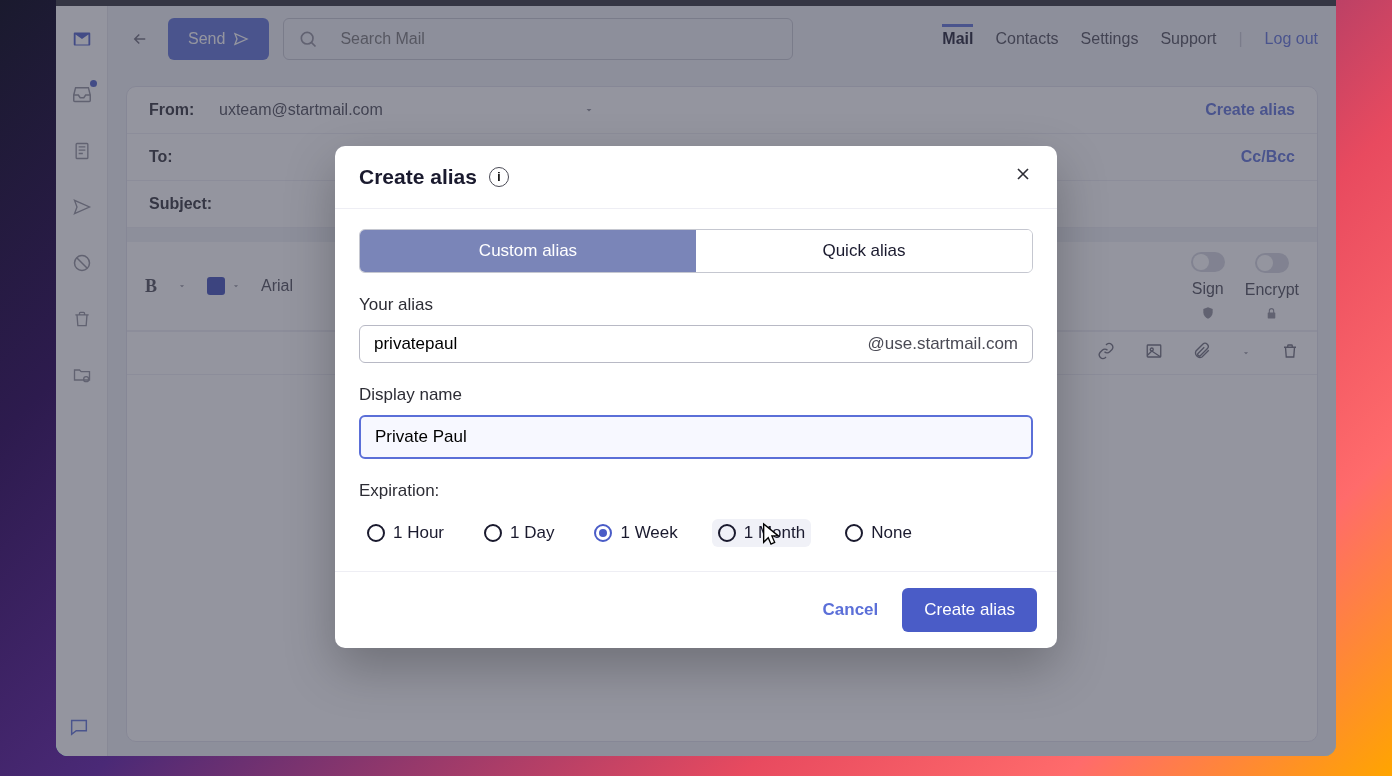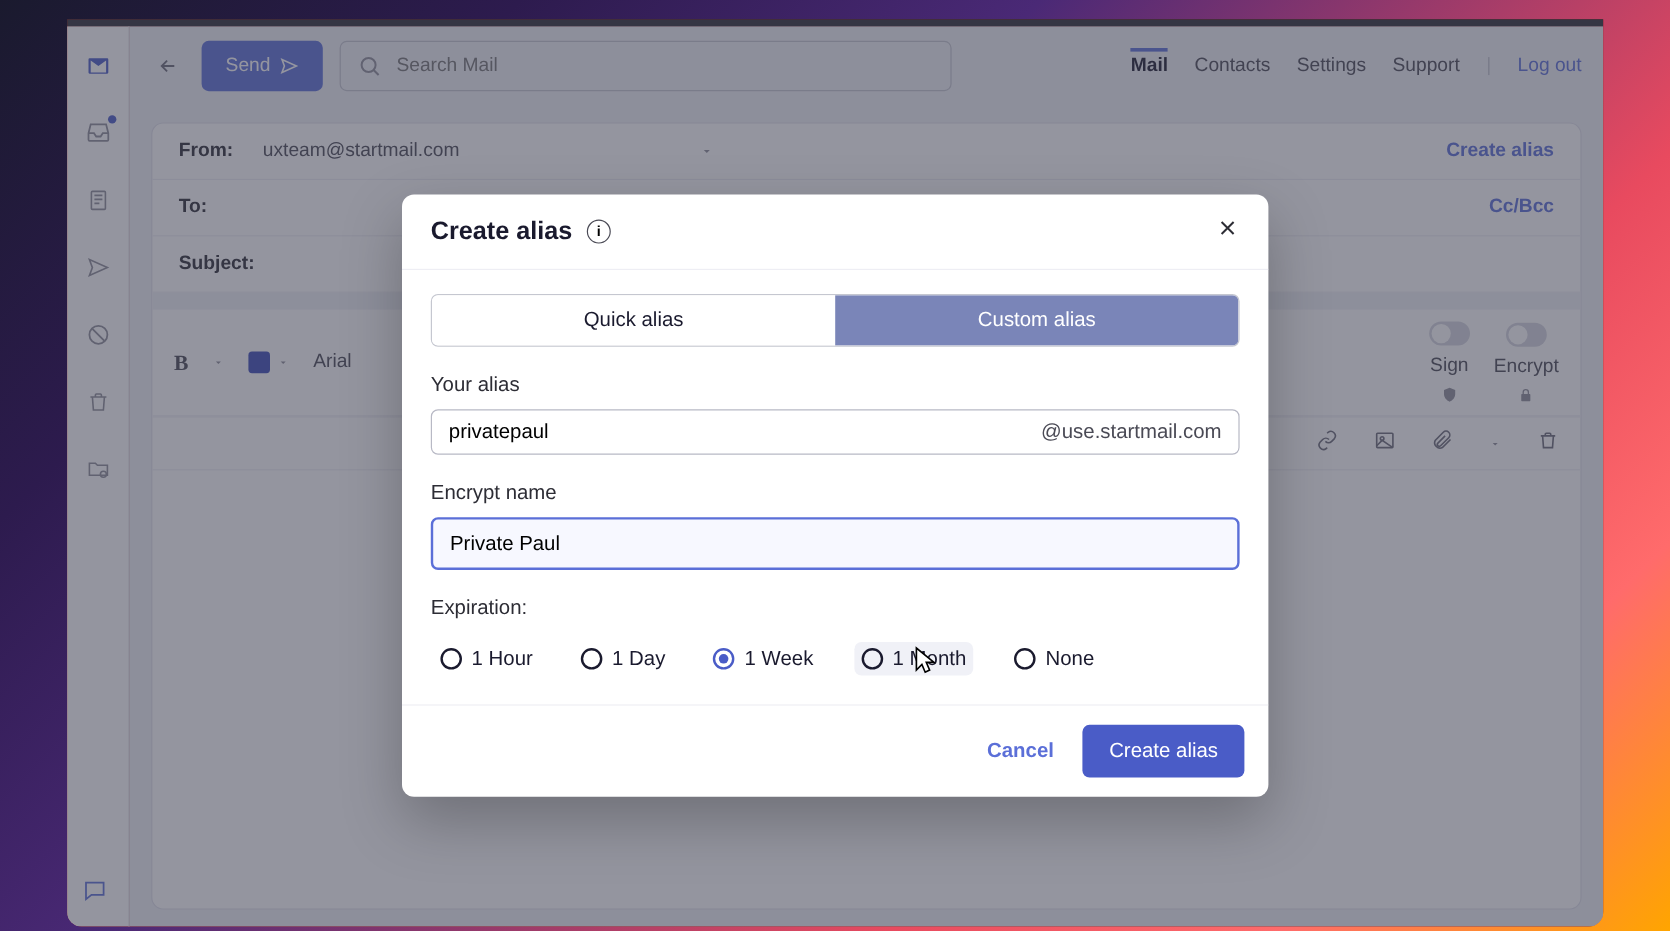--- a/index.html
+++ b/index.html
@@ -7,24 +7,24 @@
       font-family: -apple-system, BlinkMacSystemFont, 'Segoe UI', sans-serif;
       background: linear-gradient(135deg, #1a1a2e 0%, #2d1b4e 20%, #4a2976 40%, #e84a5f 70%, #ff6b6b 85%, #ffa500 100%);
       width: 1392px;
       height: 776px;
       position: relative;
       overflow: hidden;
     }
     .window {
       position: absolute;
       left: 56px;
-      top: 16px;
+      top: 0;
       width: 1280px;
       height: 756px;
-      background: #7f1d1d;
+      background: #0f766e;
       border-radius: 0 0 12px 12px;
       overflow: hidden;
     }
     .titlebar {
       height: 6px;
       background: #2d2d35;
     }
     .app-body {
       display: flex;
       height: calc(100% - 6px);
@@ -86,21 +86,21 @@
     }
     .search-wrap {
       flex: 0 0 510px;
       height: 42px;
       border: 1px solid #c5c7d0;
       border-radius: 6px;
       background: #f0f1f7;
       display: flex;
       align-items: center;
       padding: 0 14px;
-      gap: 12px;
+      gap: 22px;
     }
     .search-wrap input {
       border: none;
       background: transparent;
       font-size: 16px;
       outline: none;
       flex: 1;
     }
     .nav-tabs {
       margin-left: auto;
@@ -419,31 +419,31 @@
         <span class="modal-title">Create alias</span>
         <span class="info-circle">i</span>
         <button class="close-btn">
           <svg viewBox="0 0 24 24" width="20" height="20" stroke="currentColor" stroke-width="2" fill="none">
               <path d="M6 6l12 12M18 6L6 18"></path>
             </svg>
         </button>
       </div>
       <div class="modal-body">
         <div class="seg-group">
+          <div class="seg-btn active">Custom alias</div>
           <div class="seg-btn">Quick alias</div>
-          <div class="seg-btn active">Custom alias</div>
         </div>
 
         <div class="field-label">Your alias</div>
         <div class="alias-input-wrap">
           <input type="text" value="privatepaul" style="">
           <span class="alias-suffix">@use.startmail.com</span>
         </div>
 
-        <div class="field-label">Encrypt name</div>
+        <div class="field-label">Display name</div>
         <input class="display-input" type="text" value="Private Paul" style="">
 
         <div class="field-label">Expiration:</div>
         <div class="radio-row">
           <label class="radio-item">
             <span class="radio-circle"></span>
             <span>1 Hour</span>
           </label>
           <label class="radio-item">
             <span class="radio-circle"></span>

